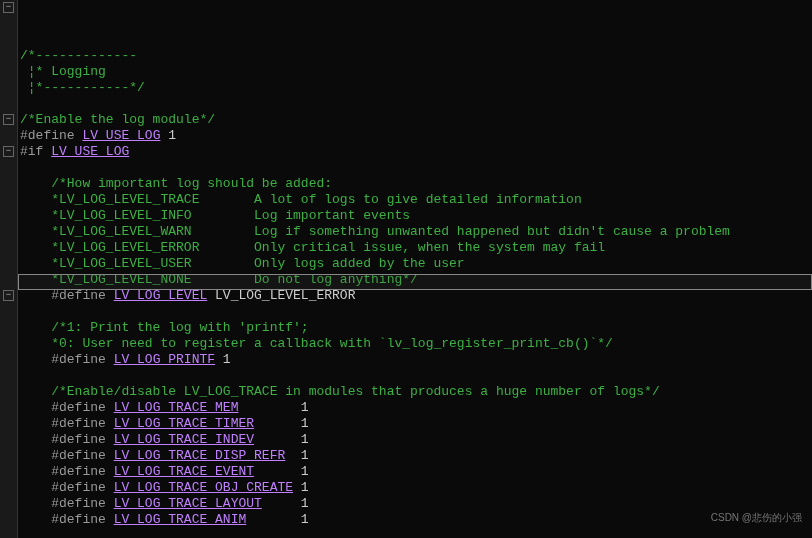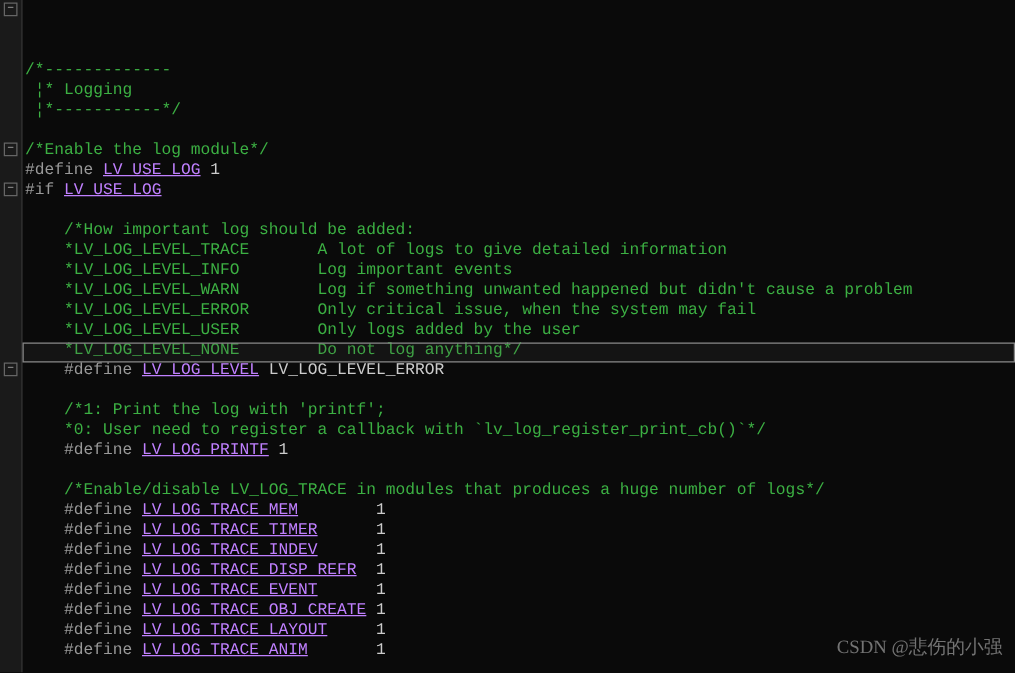--- a/index.html
+++ b/index.html
@@ -56,22 +56,22 @@
     height: 16px;
     border: 1px solid #888;
     background: rgba(80,80,80,0.15);
     pointer-events: none;
   }
   .watermark {
     position: absolute;
     right: 10px;
     bottom: 12px;
     color: rgba(220,220,220,0.5);
-    font-family: Liberation Serif, serif;
-    font-size: 15px;
+    font-family: Liberation Sans, sans-serif;
+    font-size: 10px;
     pointer-events: none;
     text-align: right;
   }
 </style>
 </head>
 <body>
 
 <div class="editor">
   <div class="gutter" id="gutter">
       <div class="fold" style="top: 2px;">−</div>

